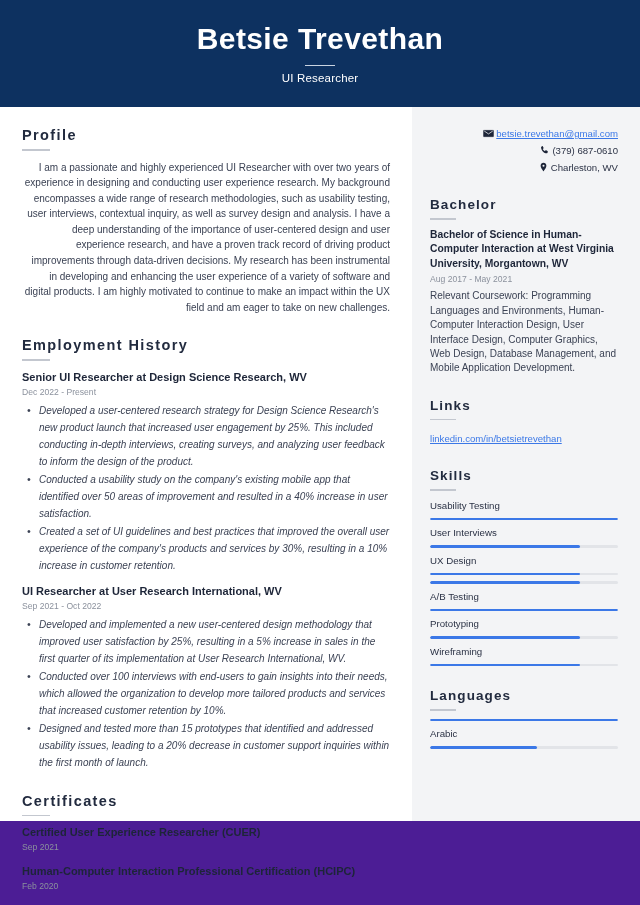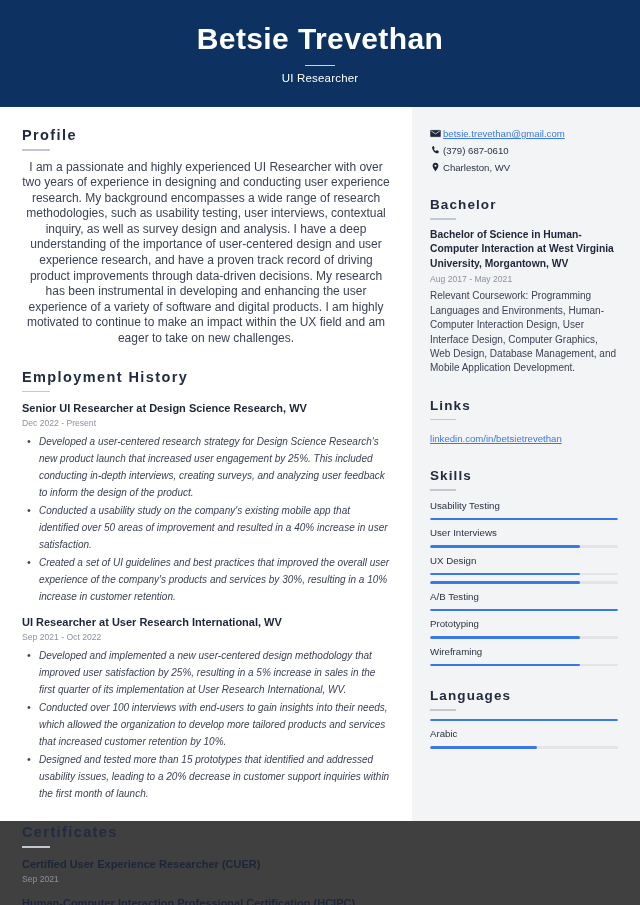--- a/index.html
+++ b/index.html
@@ -11,21 +11,21 @@
     height: 905px;
     background: #ffffff;
     font-family: "Liberation Sans", sans-serif;
     color: #2b3245;
     overflow: hidden;
   }
   .resume {
     position: relative;
     width: 640px;
     height: 905px;
-    background: #404040;
+    background: #4c1d95;
   }
 
   
   .header {
     background: #0d3160;
     height: 107px;
     box-sizing: border-box;
     padding-top: 20px;
     text-align: center;
   }
@@ -88,25 +88,25 @@
     font-size: 13.5px;
     letter-spacing: 1.1px;
   }
   .side .sec-rule {
     width: 26px;
     margin: 6px 0 8px 0;
   }
 
   
   .profile-text {
-    font-size: 12px;
+    font-size: 10px;
     line-height: 15.6px;
     color: #3b4254;
     margin: 0;
-    text-align: center;
+    text-align: right;
   }
 
   
   .section-block { margin-top: 22px; }
   .job { margin-bottom: 2px; }
   .job-heading {
     font-size: 11px;
     font-weight: bold;
     color: #1d2538;
     margin: 0 0 2px 0;
@@ -158,20 +158,21 @@
 
   
   .contact-list { margin: 0 0 0 0; }
   .contact-row {
     display: flex;
     align-items: flex-start;
     margin-bottom: 3px;
     font-size: 9.6px;
     line-height: 14px;
     color: #2b3245;
+    justify-content: flex-end;
   }
   .contact-ico {
     width: 13px;
     flex: 0 0 13px;
     color: #1d2538;
     margin-top: 1px;
   }
   .contact-ico svg { display: block; }
   .contact-link {
     color: #3b78e7;

